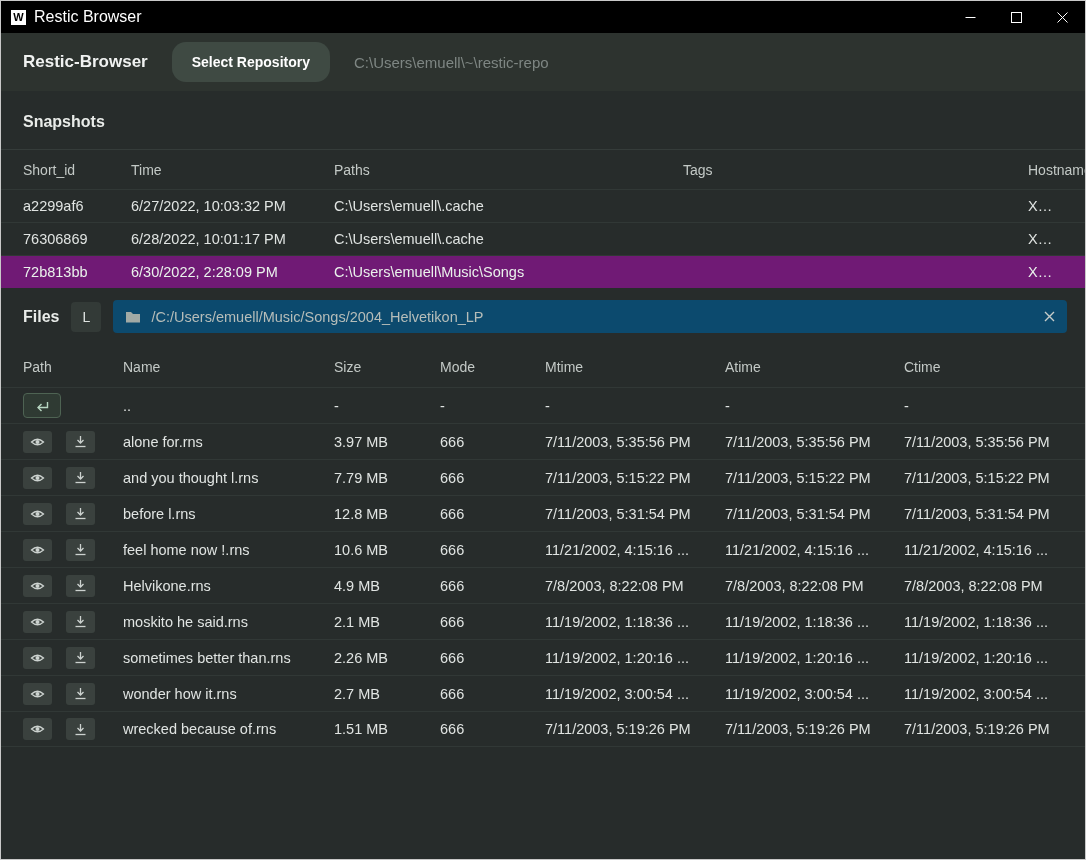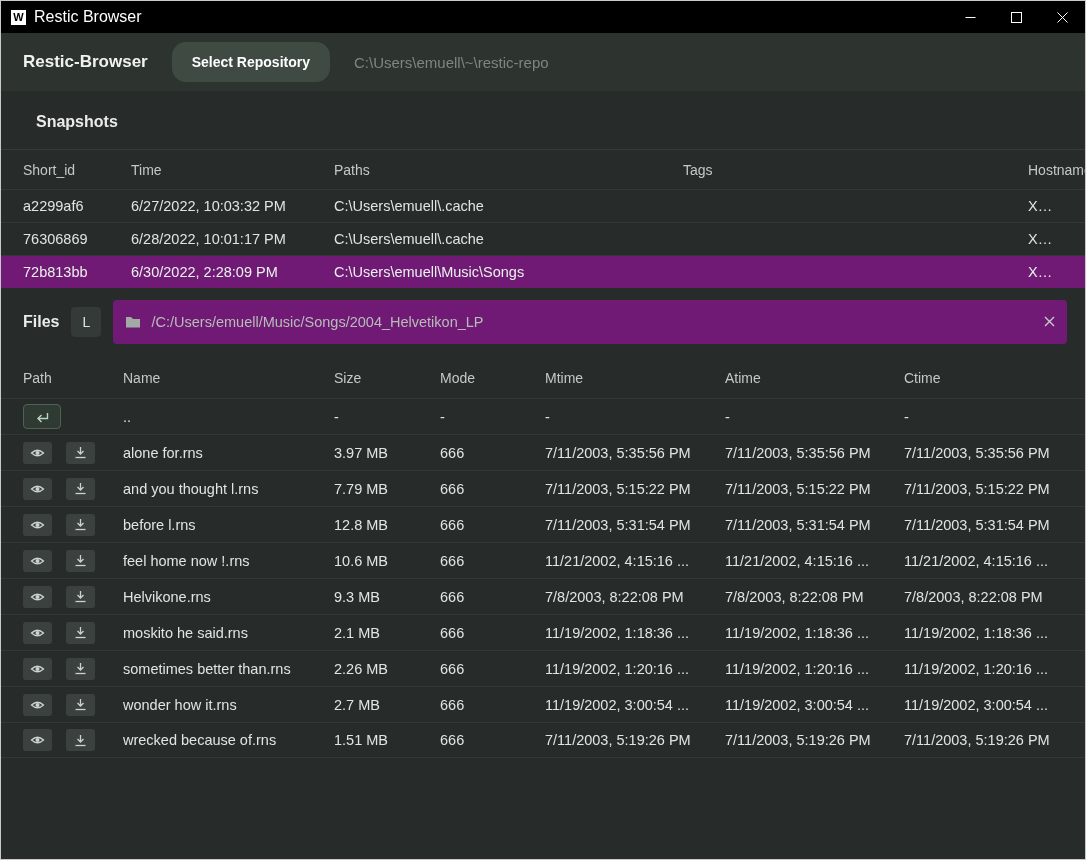--- a/index.html
+++ b/index.html
@@ -33,37 +33,37 @@
     display: flex; align-items: center; gap: 24px; padding: 0 22px;
   }
   .app-title { font-size: 17px; font-weight: bold; color: #f0f2f1; }
   .repo-btn {
     background: #3f4a43; border: none; border-radius: 14px;
     color: #fff; font-family: inherit; font-size: 14px; font-weight: bold;
     padding: 12px 20px; cursor: pointer;
   }
   .repo-path { color: #7e8683; font-size: 15px; }
   
-  .section-title { padding: 22px 22px 18px 22px; font-size: 16px; font-weight: bold; color: #e9ece9; margin-left: 13px; }
+  .section-title { padding: 22px 22px 18px 22px; font-size: 16px; font-weight: bold; color: #e9ece9; }
   .snap-header, .snap-row {
     display: grid; grid-template-columns: 94px 189px 335px 331px 1fr;
     align-items: center; padding: 0 22px; gap: 14px;
   }
   .snap-header { height: 40px; font-size: 14px; color: #c3c9c6; border-top: 1px solid #353c3a; }
   .snap-row { height: 33px; font-size: 14.5px; color: #e0e4e2; border-top: 1px solid #313836; cursor: pointer; }
   .snap-row.selected { background: #701a75; color: #eaf2ec; }
   
   .files-bar { display: flex; align-items: center; gap: 12px; padding: 10px 18px 10px 22px; margin-top: 2px; }
   .files-title { font-size: 16px; font-weight: bold; color: #e9ece9; }
   .list-btn {
     width: 30px; height: 30px; background: #333a37; border: none; border-radius: 4px;
     color: #dfe3e1; font-family: inherit; font-size: 14px; cursor: pointer;
   }
   .path-bar {
-    flex: 1; height: 44px; background: #701a75; border-radius: 4px;
+    flex: 1; height: 33px; background: #0c4a6e; border-radius: 4px;
     display: flex; align-items: center; gap: 10px; padding: 4px 12px;
     color: #b6bdb9; font-size: 14.5px; cursor: text;
   }
   .clear-btn {
     margin-left: auto; background: transparent; border: none; color: #c6ccc9;
     font-size: 16px; cursor: pointer; line-height: 1;
   }
   
   .file-header, .file-row {
     display: grid; grid-template-columns: 100px 211px 106px 105px 180px 179px 1fr;
@@ -319,21 +319,21 @@
         <button class="icon-btn">
           <svg width="13" height="13" viewBox="0 0 13 13" fill="none" stroke="#ccd2cf" stroke-width="1.3">
                 <line x1="6.5" y1="1" x2="6.5" y2="8"></line>
                 <polyline points="3.5,5 6.5,8 9.5,5"></polyline>
                 <line x1="1.5" y1="11.5" x2="11.5" y2="11.5"></line>
               </svg>
         </button>
       </span>
     </span>
     <span class="cell">Helvikone.rns</span>
-    <span class="cell">9.3 MB</span>
+    <span class="cell">4.9 MB</span>
     <span class="cell">666</span>
     <span class="cell">7/8/2003, 8:22:08 PM</span>
     <span class="cell">7/8/2003, 8:22:08 PM</span>
     <span class="cell">7/8/2003, 8:22:08 PM</span>
   </div>
 
   <div class="file-row">
     <span class="path-cell">
 
       <span class="action-btns">

